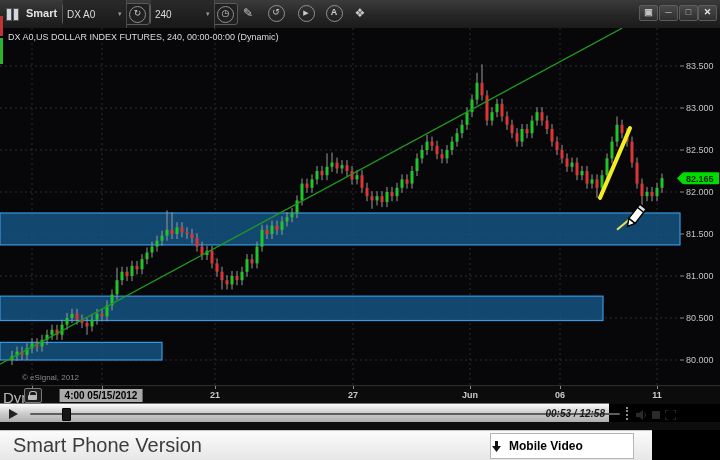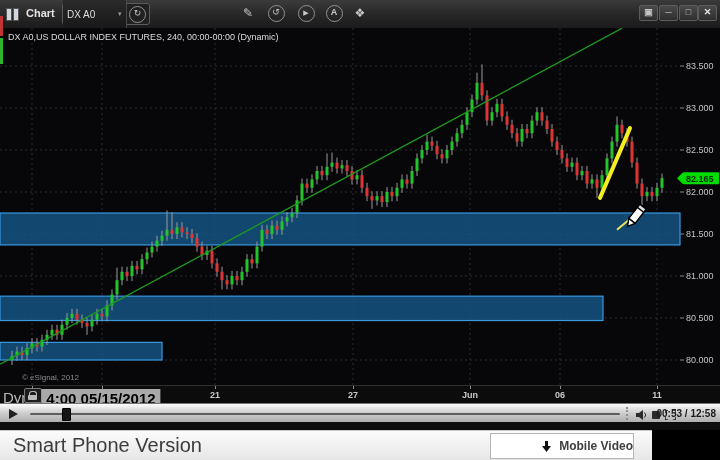--- a/index.html
+++ b/index.html
@@ -35,61 +35,70 @@
     border-top:1px solid #2e2e2e;}
   #dyn{position:absolute;left:3px;top:3px;color:#b8b8b8;font-size:15px;}
   #lockbtn{position:absolute;left:24px;top:2px;width:16px;height:13px;border:1px solid #7a7a7a;
     border-radius:2px;background:#1c1c1c;}
   #lockbtn .shackle{position:absolute;left:4px;top:2px;width:6px;height:4px;border:1px solid #bbb;
     border-bottom:none;border-radius:3px 3px 0 0;}
   #lockbtn .bodyp{position:absolute;left:3px;top:6px;width:9px;height:5px;background:#bbb;border-radius:1px;}
   .tlabel{position:absolute;top:4px;transform:translateX(-50%);color:#c9c9c9;font-size:9px;font-weight:bold;text-align:center;}
   .ttick{position:absolute;top:0;width:1px;height:3px;background:#8a8a8a;}
   #datetag{position:absolute;top:3px;transform:translateX(-50%);background:#a9a9a9;color:#000;
-    font-size:15px;font-weight:bold;padding:1px 5px;}
+    font-size:10px;font-weight:bold;padding:1px 5px;}
   
-  #videobar{position:absolute;left:0;top:403px;width:720px;height:19px;
-    background:linear-gradient(#fdfdfd,#cfcfcf 45%,#ababab);border-top:1px solid #777;}
+  #videobar{position:absolute;left:0;top:403px;width:609px;height:19px;
+    background:linear-gradient(#fdfdfd,#cfcfcf 45%,#ababab);border-top:1px solid #777;font-style:italic;}
   #playbtn{position:absolute;left:9px;top:5px;width:0;height:0;border-left:9px solid #222;
     border-top:5px solid transparent;border-bottom:5px solid transparent;}
   #groove{position:absolute;left:30px;top:9px;width:590px;height:2px;background:#5e5e5e;border-radius:1px;}
   #seekhandle{position:absolute;left:62px;top:4px;width:7px;height:11px;background:#161616;
     border:1px solid #000;border-radius:1px;}
   #vsep{position:absolute;left:626px;top:3px;height:13px;border-left:2px dotted #8f8f8f;}
   .vicon{position:absolute;top:6px;}
   #vtime{position:absolute;right:4px;top:4px;color:#1a1a1a;font-size:10px;font-weight:bold;}
   #blackstrip{position:absolute;left:0;top:422px;width:720px;height:8px;background:#0d0d0d;}
   
   #footer{position:absolute;left:0;top:430px;width:652px;height:30px;
     background:linear-gradient(#fbfbfb,#e6e6e6);border-top:1px solid #c8c8c8;}
   #footer-title{position:absolute;left:13px;top:3px;font-size:20px;color:#3c3c3c;}
   #mobile-btn{position:absolute;right:18px;top:2px;width:142px;height:24px;background:#fff;
-    border:1px solid #b5b5b5;display:flex;align-items:center;justify-content:flex-end;gap:7px;
-    color:#404040;font-size:12px;font-weight:bold;}
+    border:1px solid #b5b5b5;display:flex;align-items:center;justify-content:flex-start;gap:7px;
+    color:#000000;font-size:12px;font-weight:bold;}
 </style>
 </head>
 <body>
 
 <div id="titlebar">
   <span class="win-icon">
       <i></i>
       <i></i>
     </span>
-  <span class="win-title">Chart</span>
+  <span class="win-title">Smart</span>
 
   <div class="group" style="left:62px;">
     <div class="combo">
       <span class="val">DX A0</span>
       <span class="dd">▾</span>
     </div>
     <div class="cbtn">
       <span class="circ">↻</span>
     </div>
   </div>
 
+  <div class="group" style="left:150px;">
+    <div class="combo">
+      <span class="val">240</span>
+      <span class="dd">▾</span>
+    </div>
+    <div class="cbtn">
+      <span class="circ">◷</span>
+    </div>
+  </div>
 
   <div class="tbtn" style="left:238px;">
     <span>✎</span>
     </div>
   <div class="tbtn" style="left:266px;">
     <span class="circ">↺</span>
     </div>
   <div class="tbtn" style="left:296px;">
     <span class="circ" style="font-size:7px;">▶</span>
     </div>

